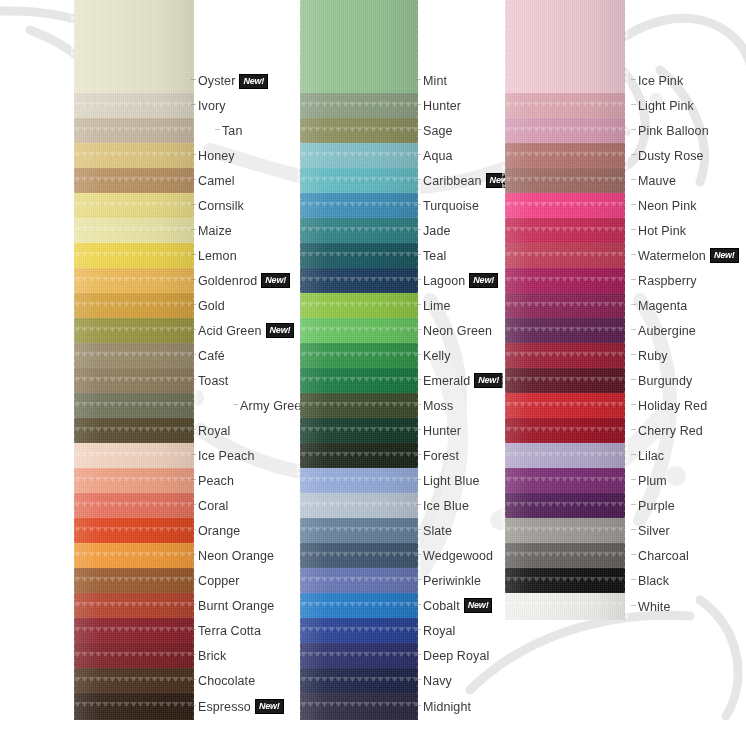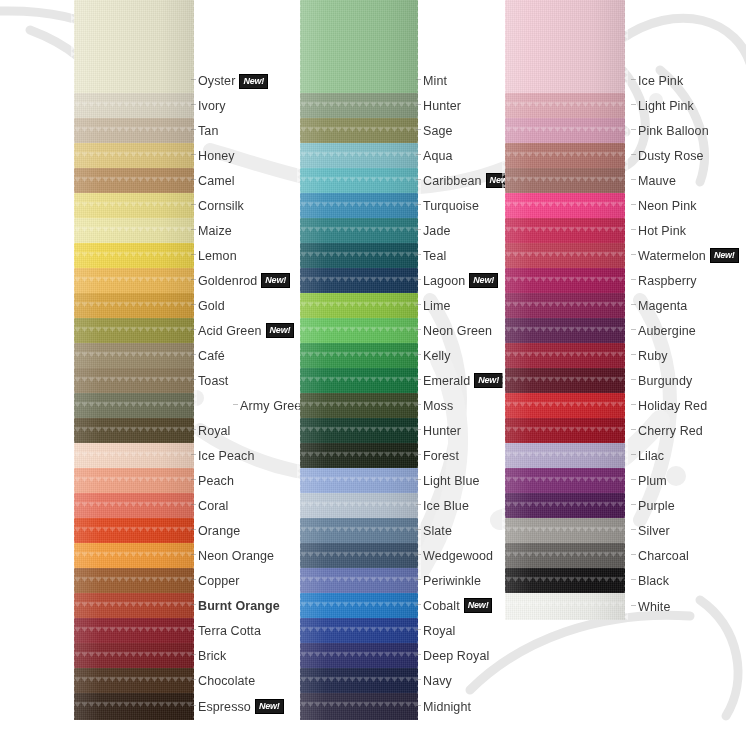--- a/index.html
+++ b/index.html
@@ -444,21 +444,21 @@
     <div class="labels">
         <div class="label-row" style="top: 73px;">
           <span class="leader"></span>
           <span class="label-text">Oyster</span>
           <span class="new-badge">New!</span>
         </div>
         <div class="label-row" style="top: 97.5px;">
           <span class="leader"></span>
           <span class="label-text">Ivory</span>
         </div>
-        <div class="label-row" style="top: 122.5px;">
+        <div class="label-row" style="top: 122.5px; margin-left: 24px;">
           <span class="leader"></span>
           <span class="label-text">Tan</span>
         </div>
         <div class="label-row" style="top: 147.5px;">
           <span class="leader"></span>
           <span class="label-text">Honey</span>
         </div>
         <div class="label-row" style="top: 172.5px;">
           <span class="leader"></span>
           <span class="label-text">Camel</span>
@@ -522,21 +522,21 @@
           <span class="label-text">Orange</span>
         </div>
         <div class="label-row" style="top: 547.5px;">
           <span class="leader"></span>
           <span class="label-text">Neon Orange</span>
         </div>
         <div class="label-row" style="top: 572.5px;">
           <span class="leader"></span>
           <span class="label-text">Copper</span>
         </div>
-        <div class="label-row" style="top: 597.5px; font-weight: bold;">
+        <div class="label-row" style="top: 597.5px;">
           <span class="leader"></span>
           <span class="label-text">Burnt Orange</span>
         </div>
         <div class="label-row" style="top: 622.5px;">
           <span class="leader"></span>
           <span class="label-text">Terra Cotta</span>
         </div>
         <div class="label-row" style="top: 647.5px;">
           <span class="leader"></span>
           <span class="label-text">Brick</span>

